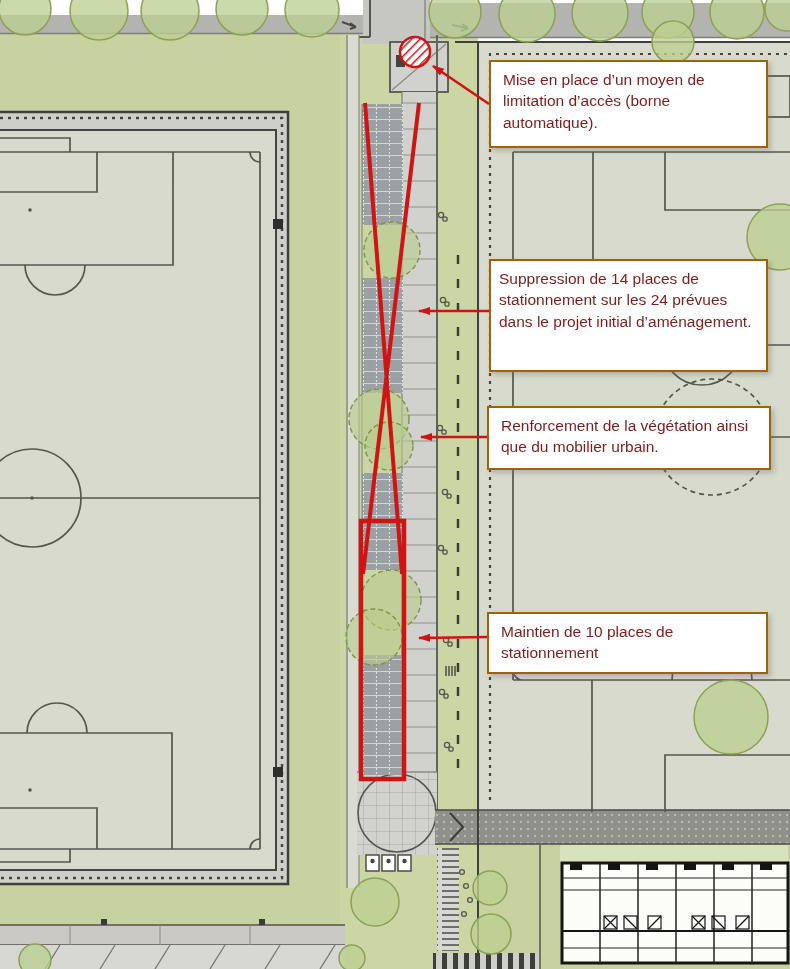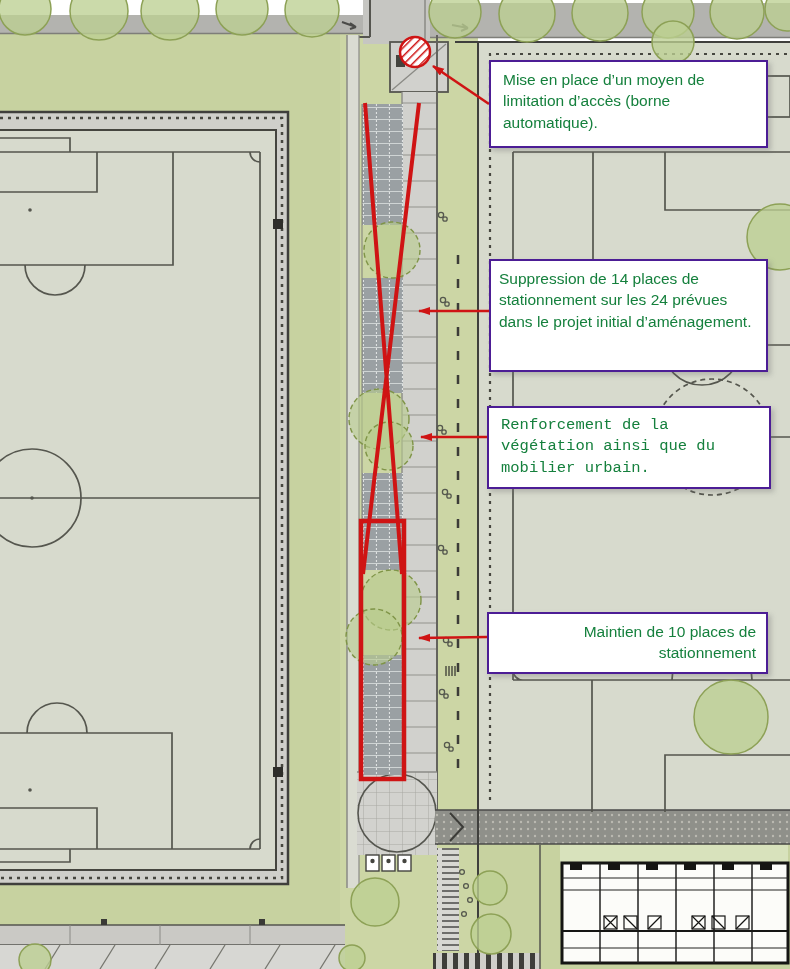--- a/index.html
+++ b/index.html
@@ -1,20 +1,20 @@
 <!DOCTYPE html>
 <html><head>
 <meta charset="utf-8">
 <style>
   html,body{margin:0;padding:0;background:#fff;}
   #stage{position:relative;width:790px;height:969px;overflow:hidden;
          font-family:"Liberation Sans",sans-serif;background:#fff;}
   #plan-svg{position:absolute;left:0;top:0;}
   .callout{position:absolute;box-sizing:border-box;background:#fff;
-           border:2px solid #4c1d95;color:#15803d;font-size:15.5px;line-height:1.38;
+           border:2px solid #a16207;color:#7f1d1d;font-size:15.5px;line-height:1.38;
            padding:7px 10px 8px 12px;box-shadow:3px 3px 5px rgba(110,110,110,.35);z-index:5;}
 </style>
 </head>
 <body>
 
 <div id="stage">
 
 <svg id="plan-svg" width="790" height="969" viewBox="0 0 790 969">
   <defs>
     <pattern id="redhatch" patternUnits="userSpaceOnUse" width="6" height="6" patternTransform="rotate(45)">
@@ -290,21 +290,21 @@
 </svg>
 
 <div class="callout" style="left:489px;top:60px;width:279px;min-height:88px;">
   <span>Mise en place d’un moyen de limitation d’accès (borne automatique).</span>
 </div>
 
 <div class="callout" style="left:489px;top:259px;width:279px;min-height:113px;padding-left:8px;">
   <span>Suppression de 14 places de stationnement sur les 24 prévues dans le projet initial d’aménagement.</span>
 </div>
 
-<div class="callout" style="left:487px;top:406px;width:284px;min-height:64px;font-family:Liberation Mono, monospace;">
+<div class="callout" style="left:487px;top:406px;width:284px;min-height:64px;">
   <span>Renforcement de la végétation ainsi que du mobilier urbain.</span>
 </div>
 
-<div class="callout" style="left:487px;top:612px;width:281px;min-height:60px;text-align:right;">
+<div class="callout" style="left:487px;top:612px;width:281px;min-height:60px;">
   <span>Maintien de 10 places de stationnement</span>
 </div>
 
 </div>
 
 </body></html>

